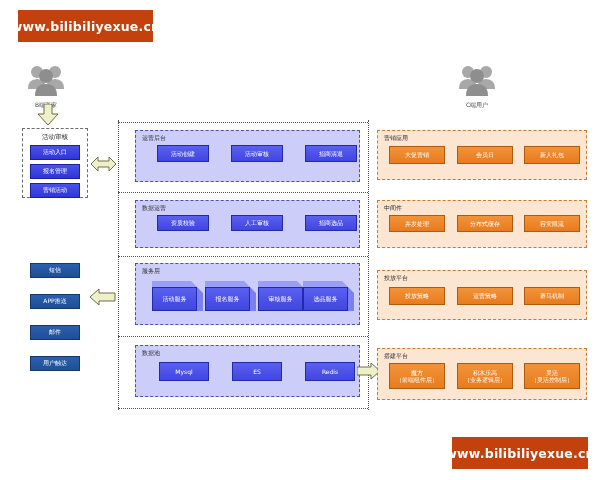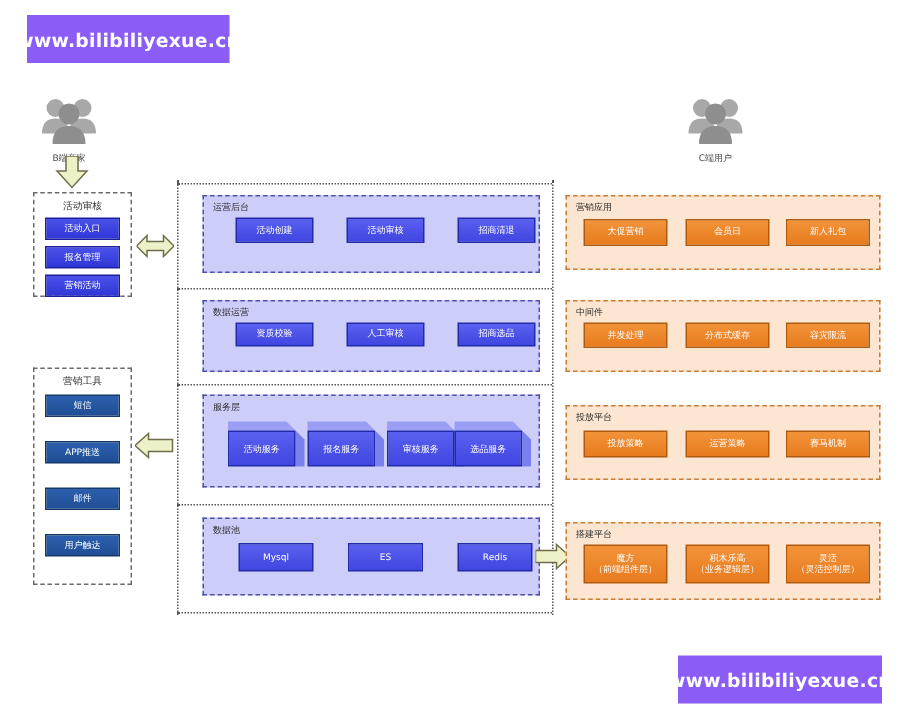--- a/index.html
+++ b/index.html
@@ -17,21 +17,21 @@
 
   #canvas {
     position: relative;
     width: 600px;
     height: 480px;
   }
 
   
   .watermark {
     position: absolute;
-    background: #8b5cf6;
+    background: #c2410c;
     color: #ffffff;
     font-weight: bold;
     display: flex;
     align-items: center;
     justify-content: center;
     letter-spacing: 0.2px;
     white-space: nowrap;
   }
   #wm-top {
     left: 18px; top: 10px;
@@ -244,23 +244,20 @@
     </svg>
   </div>
 
   <div class="dash-group" id="grp-merchant-backend">
     <div class="group-title">活动审核</div>
   </div>
   <div class="chip-blue" style="left:30px; top:145px; width:50px; height:15px;">活动入口</div>
   <div class="chip-blue" style="left:30px; top:164px; width:50px; height:15px;">报名管理</div>
   <div class="chip-blue" style="left:30px; top:183px; width:50px; height:15px;">营销活动</div>
 
-  <div class="dash-group" id="grp-marketing-tools">
-    <div class="group-title">营销工具</div>
-  </div>
   <div class="chip-blue chip-blue-dark" style="left:30px; top:263px; width:50px; height:15px;">短信</div>
   <div class="chip-blue chip-blue-dark" style="left:30px; top:294px; width:50px; height:15px;">APP推送</div>
   <div class="chip-blue chip-blue-dark" style="left:30px; top:325px; width:50px; height:15px;">邮件</div>
   <div class="chip-blue chip-blue-dark" style="left:30px; top:356px; width:50px; height:15px;">用户触达</div>
 
   <div class="arrow" style="left:91px; top:155px;">
     <svg width="25" height="18" viewBox="0 0 25 18">
       <polygon points="0,9 7,2 7,6 18,6 18,2 25,9 18,16 18,12 7,12 7,16" fill="#eef0c8" stroke="#6e6e4a" stroke-width="1"></polygon>
     </svg>
   </div>

